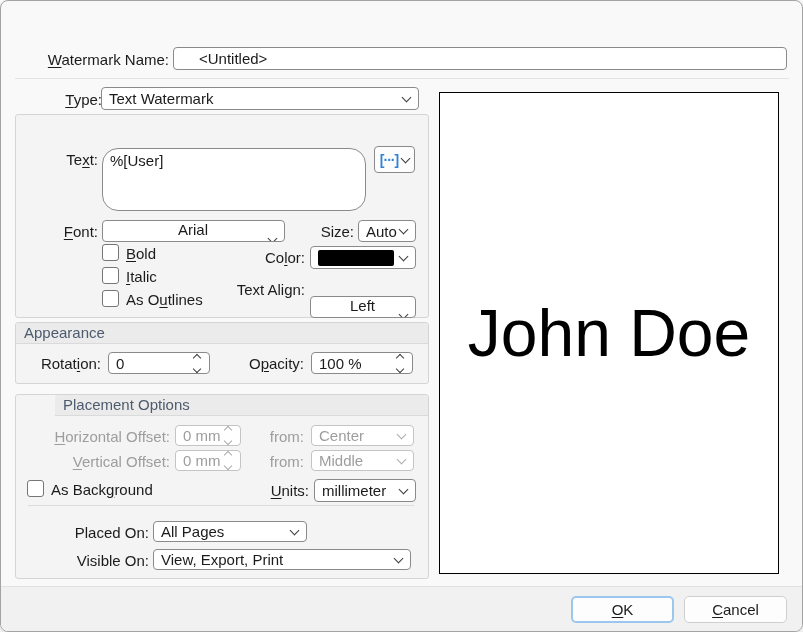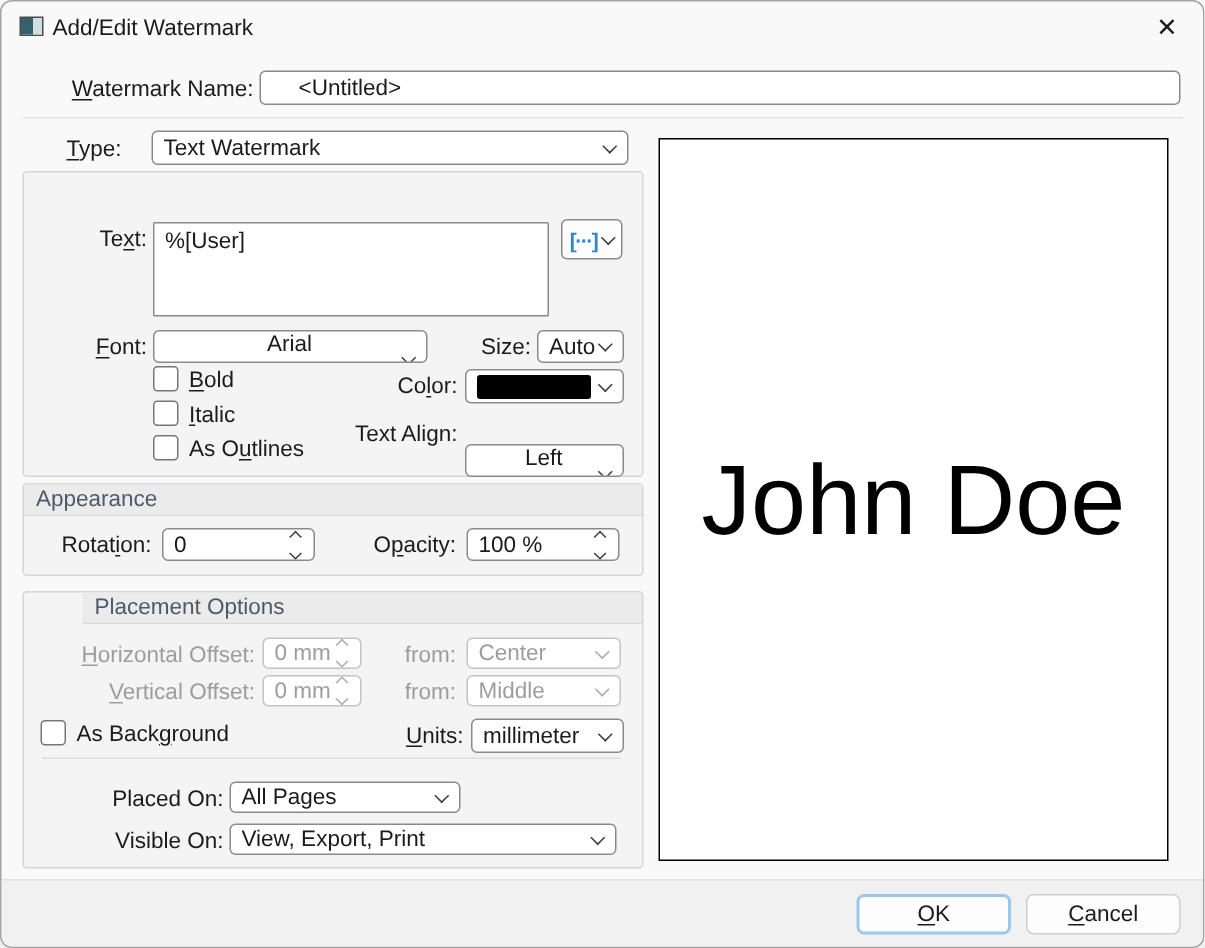--- a/index.html
+++ b/index.html
@@ -40,21 +40,21 @@
   .cb{ position:absolute; width:17px; height:17px; background:#fff;
     border:1px solid #767676; border-radius:3px; }
   .dis{ color:#9d9d9d; border-color:#c4c4c4; }
   .dis .chev{ border-color:#ababab; }
   .dis .arr-up{ border-color:#ababab; }
   .dis .arr-dn{ border-color:#ababab; }
   .lbl.dim{ color:#9d9d9d; }
   input.text-input{ position:absolute; background:#fff; border:1px solid #8a8a8a;
     border-radius:4px; font:inherit; color:inherit; padding:0 25px; outline:none; }
   textarea.text-area{ position:absolute; background:#fff; border:1px solid #8a8a8a;
-    border-radius:1px; font:inherit; color:inherit; padding:3px 7px; resize:none; outline:none; }
+    border-radius:16px; font:inherit; color:inherit; padding:3px 7px; resize:none; outline:none; }
 
   
   .group{ position:absolute; left:14px; width:414px; background:#f4f4f4;
     border:1px solid #d5d5d5; border-radius:3px; }
   .group-h{ height:21px; background:#ebebeb; border-bottom:1px solid #dadada;
     border-radius:3px 3px 0 0; color:#4c5b6d; font-size:15px;
     line-height:20px; padding-left:8px; }
 
   .sep-line{ position:absolute; height:1px; background:#e3e3e3; }
 
@@ -81,35 +81,27 @@
     background:#fdfdfd; display:flex; align-items:center; justify-content:center;
     font-size:15px; border-radius:5px; }
   .btn-ok{ left:570px; border:2px solid #9cc7ec; }
   .btn-cancel{ left:683px; border:1px solid #cfcfcf; }
 </style>
 </head>
 <body>
 
 <div id="dialog">
 
-  <div class="titlebar">
-    <div class="app-icon">
-      <span class="ic-l"></span>
-        <span class="ic-r"></span>
-    </div>
-    <div class="win-title">Add/Edit Watermark</div>
-    <div class="close-btn">✕</div>
-  </div>
 
   <div class="lbl" style="left:20px; top:50px; width:148px;"><u>W</u>atermark Name:</div>
   <input class="text-input" style="left: 172px; top: 46px; width: 614px; height: 23px;" value="&lt;Untitled&gt;">
 
   <div class="sep-line" style="left:14px; top:77px; width:774px;"></div>
 
-  <div class="lbl" style="left:4px; top:90px; width:76px;"><u>T</u>ype:</div>
+  <div class="lbl" style="left:25px; top:90px; width:76px;"><u>T</u>ype:</div>
   <div class="ctl" style="left:100px; top:86px; width:318px; height:23px;">
     <span>Text Watermark</span>
     <span class="chev"></span>
   </div>
 
   <div class="preview">
     <span class="preview-text" style="color: rgb(0, 0, 0);">John Doe</span>
   </div>
 
   <div class="group" style="top:113px; height:204px;">

